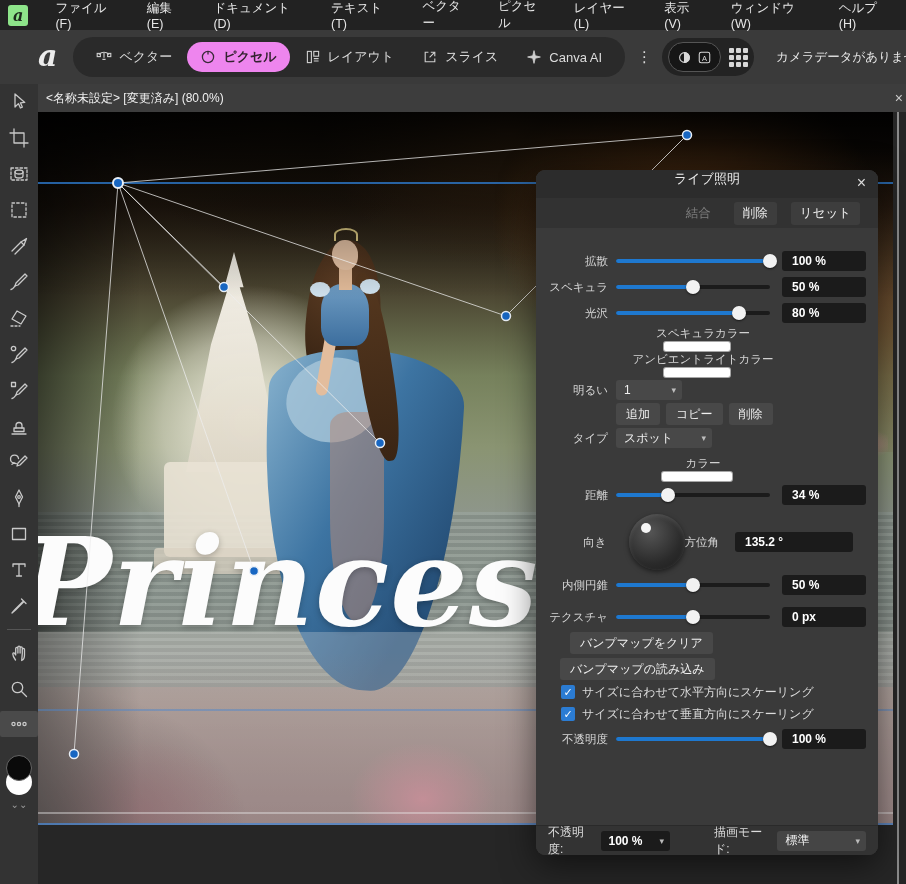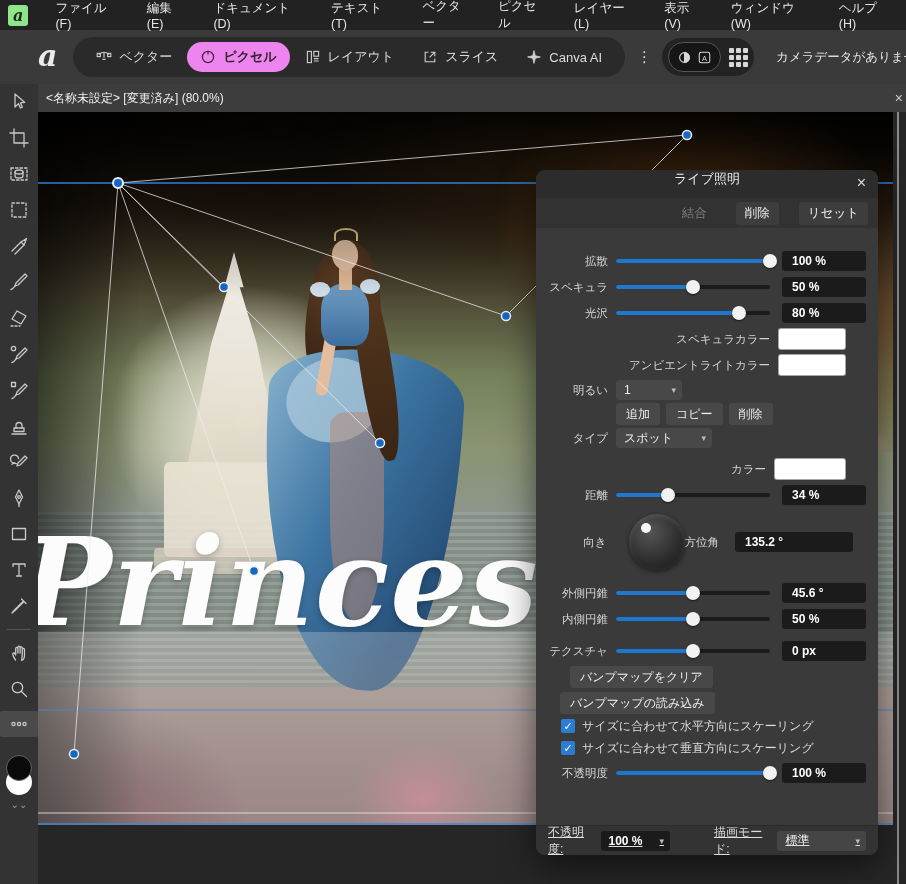--- a/index.html
+++ b/index.html
@@ -114,33 +114,33 @@
   
   #scroll-line { position:absolute; left:897px; top:112px; width:2px; height:772px; background:#8a8a8a; z-index:12; }
 
   
   #panel { position:absolute; left:536px; top:170px; width:342px; height:685px; background:#3a3a3a;
     border-radius:9px; box-shadow:0 10px 34px rgba(0,0,0,.55); z-index:60; color:#dddddd; font-size:12px; }
   #panel-header { height:28px; background:#2c2c2c; border-radius:9px 9px 0 0; display:flex;
     justify-content:center; font-size:13px; color:#ececec; position:relative; }
   #panel-close { position:absolute; right:12px; top:4px; font-size:16px; color:#dcdcdc; cursor:pointer; }
   #panel-actions { height:30px; background:#323232; display:flex; align-items:center;
-    justify-content:flex-end; gap:20px; padding-right:10px; }
+    justify-content:flex-end; gap:14px; padding-right:18px; }
   .pa-btn { padding:3px 9px; border-radius:3px; background:#3d3d3d; color:#ededed; font-size:12.5px; cursor:pointer; }
   .pa-btn.disabled { color:#7d7d7d; background:transparent; }
   #panel-body { padding:0 12px; }
   .row { display:flex; align-items:center; height:26px; }
   .lbl { width:60px; text-align:right; margin-right:8px; color:#d6d6d6; white-space:nowrap; font-size:11.5px; }
   .track { flex:1; position:relative; height:4px; border-radius:2px; background:#1b1b1b; margin-right:12px; }
   .fill { position:absolute; left:0; top:0; height:4px; border-radius:2px; background:#1e78cf; }
   .thumb { position:absolute; top:-5px; width:14px; height:14px; border-radius:50%; background:#f2f2f2;
     box-shadow:0 1px 2px rgba(0,0,0,.6); transform:translateX(-50%); }
   .val { width:84px; height:20px; background:#1b1b1b; border-radius:3px; color:#ffffff;
     font-weight:bold; font-size:12px; display:flex; align-items:center; padding-left:10px; flex:none; }
-  .row.right { justify-content:flex-end; }
+  .row.right { justify-content:flex-end;flex-direction:column; }
   .swatch { width:68px; height:22px; background:#ffffff; border-radius:3px; border:1px solid rgba(0,0,0,.35); margin-right:20px; }
   .select { height:20px; background:#484848; border-radius:3px; display:flex; align-items:center;
     padding:0 6px 0 8px; color:#f0f0f0; gap:10px; cursor:pointer; }
   .select .chev { color:#bdbdbd; font-size:9px; margin-left:auto; }
   .btn { height:22px; background:#484848; border-radius:3px; color:#f0f0f0; display:flex;
     align-items:center; padding:0 10px; cursor:pointer; font-size:12px; }
   .spacer60 { width:68px; flex:none; }
   #knob-row { display:flex; align-items:center; height:60px; margin-top:4px; }
   #knob { width:56px; height:56px; border-radius:50%; margin-left:14px; flex:none;
     background:radial-gradient(circle at 38% 32%, #555555, #2a2a2a 62%, #1c1c1c);
@@ -148,21 +148,21 @@
   #knob-dot { position:absolute; left:12px; top:9px; width:10px; height:10px; border-radius:50%; background:#f5f5f5; }
   #dir-col { flex:1; display:flex; flex-direction:column; gap:4px; }
   .deg-row { display:flex; align-items:center; justify-content:flex-end; gap:8px; }
   .deg-box { width:118px; height:20px; background:#1b1b1b; border-radius:3px; color:#fff;
     font-weight:bold; display:flex; align-items:center; padding-left:10px; margin-right:13px; }
   .wide-btn { margin-left:12px; }
   .chk-row { display:flex; align-items:center; height:20px; margin-left:13px; gap:7px; margin-top:2px; }
   .checkbox { width:14px; height:14px; border-radius:2px; background:#2b7cd3; color:#fff; font-size:11px;
     display:flex; align-items:center; justify-content:center; cursor:pointer; }
   #panel-footer { position:absolute; left:0; bottom:0; width:342px; height:30px; background:#333333;
-    border-top:1px solid #2a2a2a; border-radius:0 0 9px 9px; display:flex; align-items:center; padding:0 12px;text-decoration:underline; }
+    border-top:1px solid #2a2a2a; border-radius:0 0 9px 9px; display:flex; align-items:center; padding:0 12px; }
   #footer-opacity { width:78px; height:20px; background:#1b1b1b; border-radius:3px; display:flex;
     align-items:center; padding:0 6px 0 8px; color:#fff; font-weight:bold; margin-left:8px; }
   #footer-blend { width:100px; height:20px; background:#454545; border-radius:3px; display:flex;
     align-items:center; padding:0 6px 0 8px; color:#f0f0f0; margin-left:8px; }
 </style>
 </head>
 <body>
 
 <div id="menubar">
   <div id="app-logo">a</div>
@@ -497,28 +497,20 @@
       <div id="knob">
           <div id="knob-dot"></div>
         </div>
       <div id="dir-col">
         <div class="deg-row">
           <span class="lbl" style="width:auto">方位角</span>
           <div class="deg-box">135.2 °</div>
         </div>
       </div>
     </div>
-    <div class="row" style="margin-top:8px">
-      <span class="lbl">外側円錐</span>
-      <div class="track">
-          <div class="fill" style="width: 50%;"></div>
-          <div class="thumb" style="left: 50%;"></div>
-        </div>
-      <div class="val">45.6 °</div>
-    </div>
     <div class="row">
       <span class="lbl">内側円錐</span>
       <div class="track">
           <div class="fill" style="width: 50%;"></div>
           <div class="thumb" style="left: 50%;"></div>
         </div>
       <div class="val">50 %</div>
     </div>
     <div class="row" style="margin-top:6px">
       <span class="lbl">テクスチャ</span>

